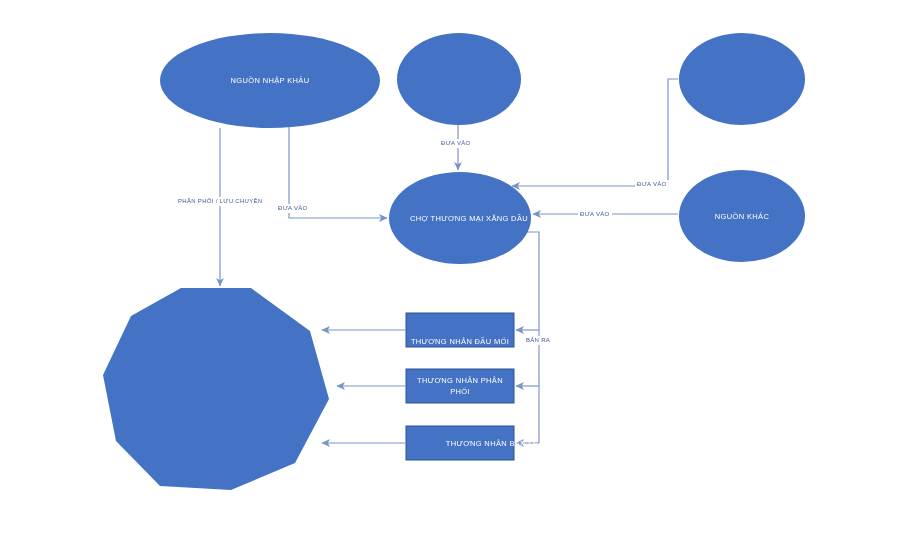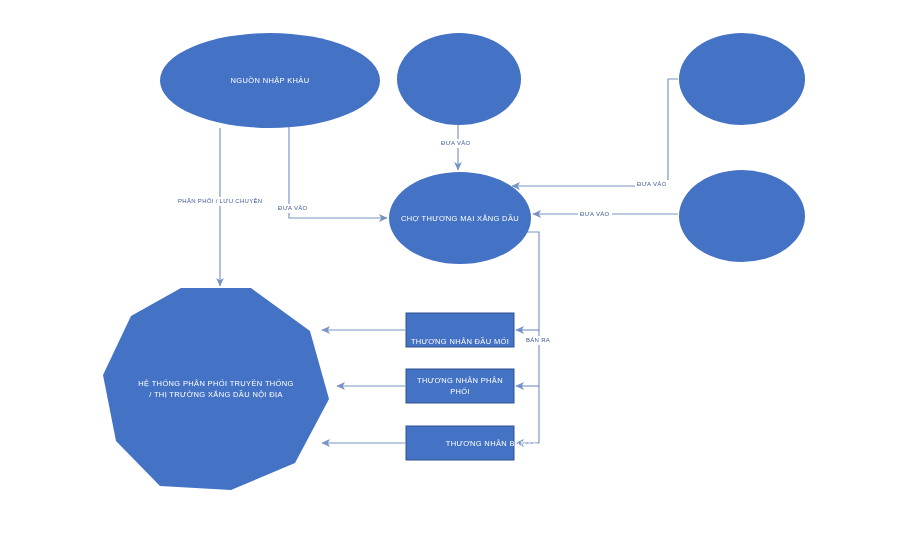--- a/index.html
+++ b/index.html
@@ -62,23 +62,22 @@
 
       <polygon fill="#4472C4" points="181,288 251,288 310,331 329,399 295,463 231,490 160,486 116,441 103,375 131,316"></polygon>
 
       <rect x="406" y="313" width="108" height="34" fill="#4472C4" stroke="#2f528f" stroke-width="1"></rect>
       <rect x="406" y="369" width="108" height="34" fill="#4472C4" stroke="#2f528f" stroke-width="1"></rect>
       <rect x="406" y="426" width="108" height="34" fill="#4472C4" stroke="#2f528f" stroke-width="1"></rect>
     </g>
   </svg>
 
   <div class="nodelabel" style="left:160px;top:33px;width:220px;height:95px;">NGUỒN NHẬP KHẨU</div>
-  <div class="nodelabel" style="left:389px;top:172px;width:142px;height:92px;">CHỢ THƯƠNG MẠI XĂNG DẦU</div>
-  <div class="nodelabel" style="left:103px;top:288px;width:226px;height:202px;">HỆ THỐNG PHÂN PHỐI TRUYỀN THỐNG
-/ THỊ TRƯỜNG XĂNG DẦU NỘI ĐỊA</div>
+  <div class="nodelabel" style="left:679px;top:170px;width:126px;height:92px;">NGUỒN KHÁC</div>
+  <div class="nodelabel" style="left:398px;top:172px;width:142px;height:92px;">CHỢ THƯƠNG MẠI XĂNG DẦU</div>
   <div class="nodelabel" style="left:406px;top:324px;width:108px;height:34px;">THƯƠNG NHÂN ĐẦU MỐI</div>
   <div class="nodelabel" style="left:406px;top:369px;width:108px;height:34px;">THƯƠNG NHÂN PHÂN PHỐI</div>
   <div class="nodelabel" style="left:406px;top:426px;width:108px;height:34px;margin-left:32px;">THƯƠNG NHÂN BÁN LẺ</div>
 
   <div class="edgelabel" style="left:176px;top:197px;">PHÂN PHỐI / LƯU CHUYỂN</div>
   <div class="edgelabel" style="left:276px;top:204px;">ĐƯA VÀO</div>
   <div class="edgelabel" style="left:439px;top:139px;">ĐƯA VÀO</div>
   <div class="edgelabel" style="left:635px;top:180px;">ĐƯA VÀO</div>
   <div class="edgelabel" style="left:578px;top:210px;">ĐƯA VÀO</div>
   <div class="edgelabel" style="left:524px;top:336px;">BÁN RA</div>

